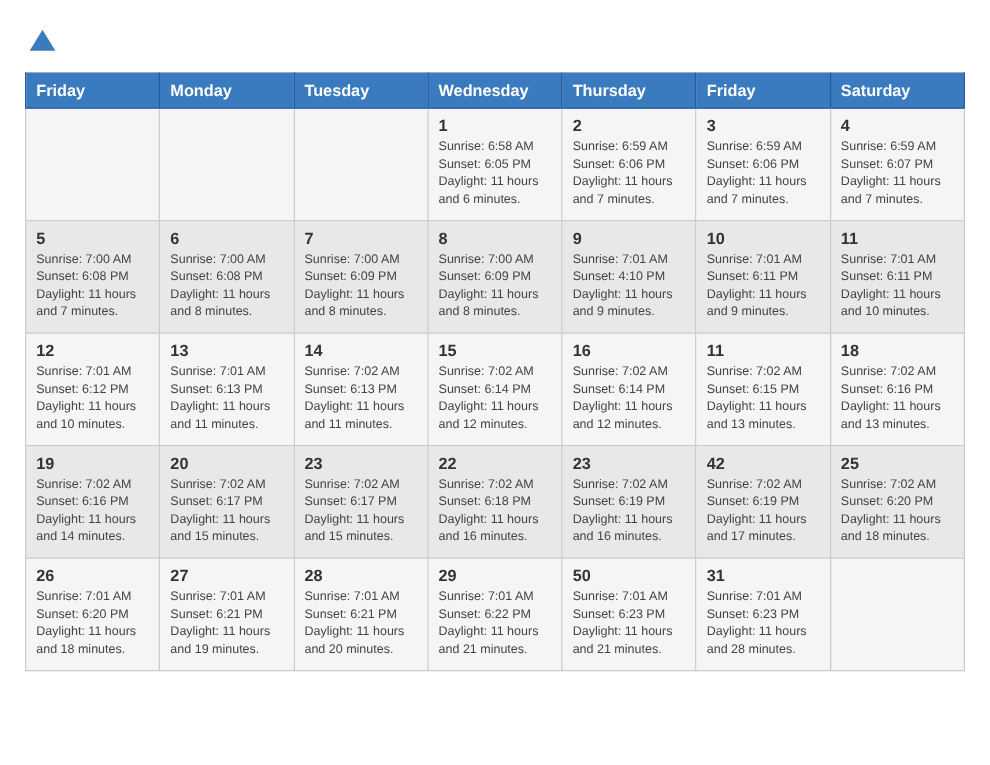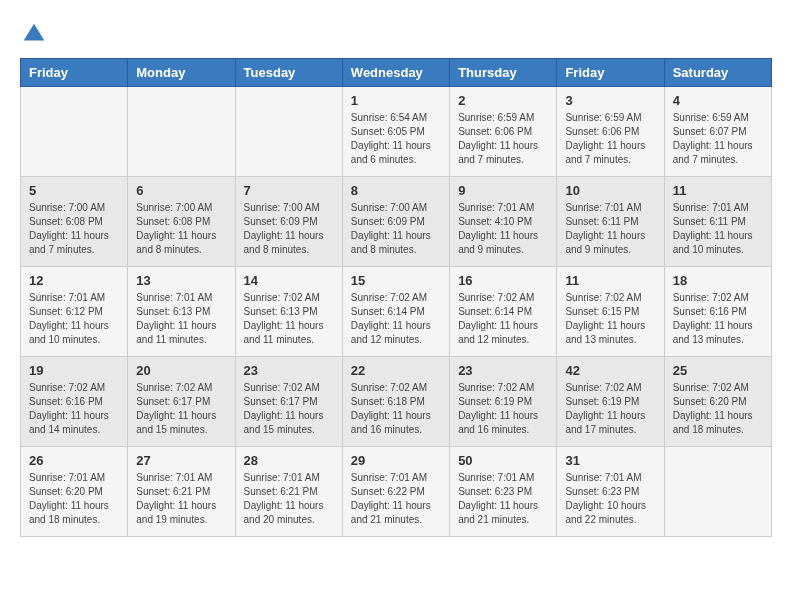--- a/index.html
+++ b/index.html
@@ -130,21 +130,21 @@
         <th>Saturday</th>
       </tr>
   </thead>
   <tbody id="calendar-body">
   <tr>
         <td class="empty-cell"></td>
         <td class="empty-cell"></td>
         <td class="empty-cell"></td>
         <td>
           <span class="day-number">1</span>
-          <div class="cell-content">Sunrise: 6:54 AM</div>
+          <div class="cell-content">Sunrise: 6:58 AM</div>
           <div class="cell-content">Sunset: 6:05 PM</div>
           <div class="cell-content">Daylight: 11 hours and 6 minutes.</div>
         </td>
         <td>
           <span class="day-number">2</span>
           <div class="cell-content">Sunrise: 6:59 AM</div>
           <div class="cell-content">Sunset: 6:06 PM</div>
           <div class="cell-content">Daylight: 11 hours and 7 minutes.</div>
         </td>
         <td>
@@ -320,18 +320,18 @@
         <td>
           <span class="day-number">50</span>
           <div class="cell-content">Sunrise: 7:01 AM</div>
           <div class="cell-content">Sunset: 6:23 PM</div>
           <div class="cell-content">Daylight: 11 hours and 21 minutes.</div>
         </td>
         <td>
           <span class="day-number">31</span>
           <div class="cell-content">Sunrise: 7:01 AM</div>
           <div class="cell-content">Sunset: 6:23 PM</div>
-          <div class="cell-content">Daylight: 10 hours and 22 minutes.</div>
+          <div class="cell-content">Daylight: 11 hours and 28 minutes.</div>
         </td>
         <td class="empty-cell"></td>
       </tr>
     </tbody>
 </table>
 
 </body></html>

